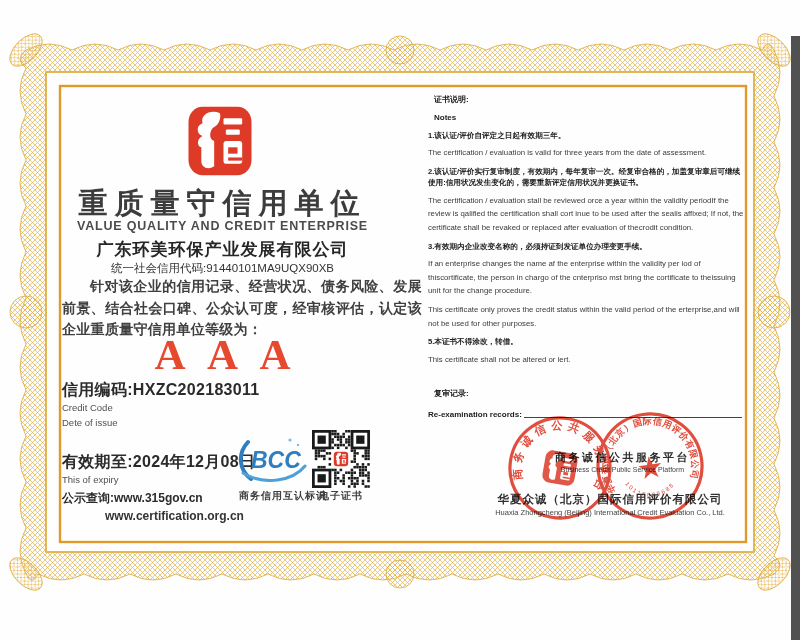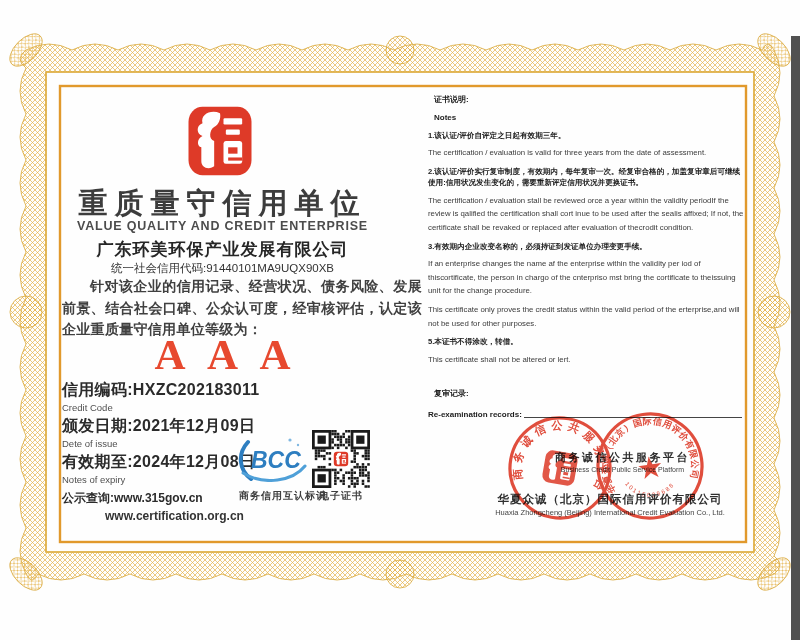--- a/index.html
+++ b/index.html
@@ -92,26 +92,25 @@
   <div class="abs code-line">统一社会信用代码:91440101MA9UQX90XB</div>
 
   <div class="abs para">针对该企业的信用记录、经营状况、债务风险、发展前景、结合社会口碑、公众认可度，经审核评估，认定该企业重质量守信用单位等级为：</div>
   <div class="abs rating">AAA</div>
 
   <div class="abs f1">
     <div class="field-cn">信用编码:HXZC202183011</div>
     <div class="field-en">Credit Code</div>
   </div>
   <div class="abs f2">
-    <div class="field-cn">颁发日期:2021年12月09日</div>
     <div class="field-en">Dete of issue</div>
   </div>
   <div class="abs f3">
     <div class="field-cn">有效期至:2024年12月08日</div>
-    <div class="field-en">Notes of expiry</div>
+    <div class="field-en">This of expiry</div>
   </div>
 
   <div class="abs query1">公示查询:www.315gov.cn</div>
   <div class="abs query2">www.certification.org.cn</div>
 
   <svg class="abs" style="left:238px;top:434px;" width="70" height="48" viewBox="0 0 70 48">
     <path d="M10,8 C-1,20 1,36 13,45" stroke="#2E7EC0" stroke-width="4" fill="none" stroke-linecap="round"></path>
     <path d="M5,39 C26,52 55,47 67,32" stroke="#4FA0D8" stroke-width="3" fill="none" stroke-linecap="round"></path>
     <circle cx="52" cy="6" r="1.6" fill="#7FB8E2"></circle>
     <circle cx="60" cy="11" r="1.2" fill="#7FB8E2"></circle>

